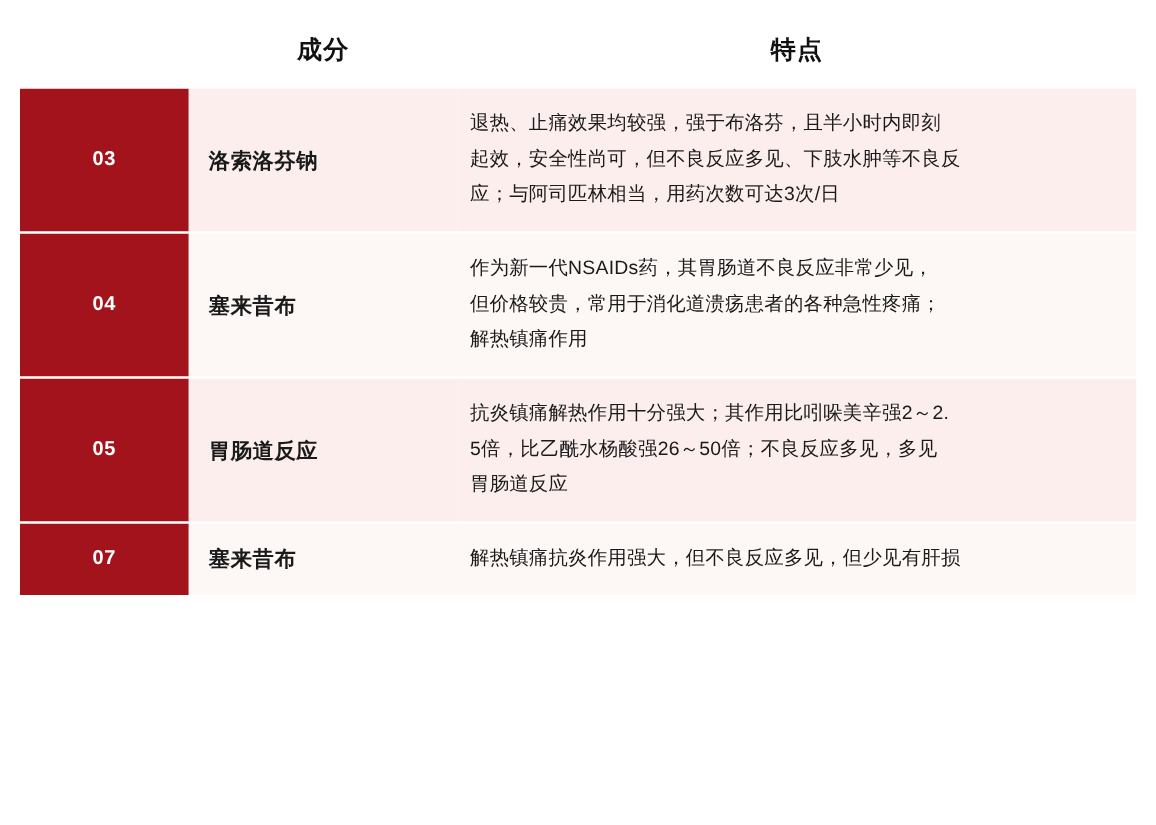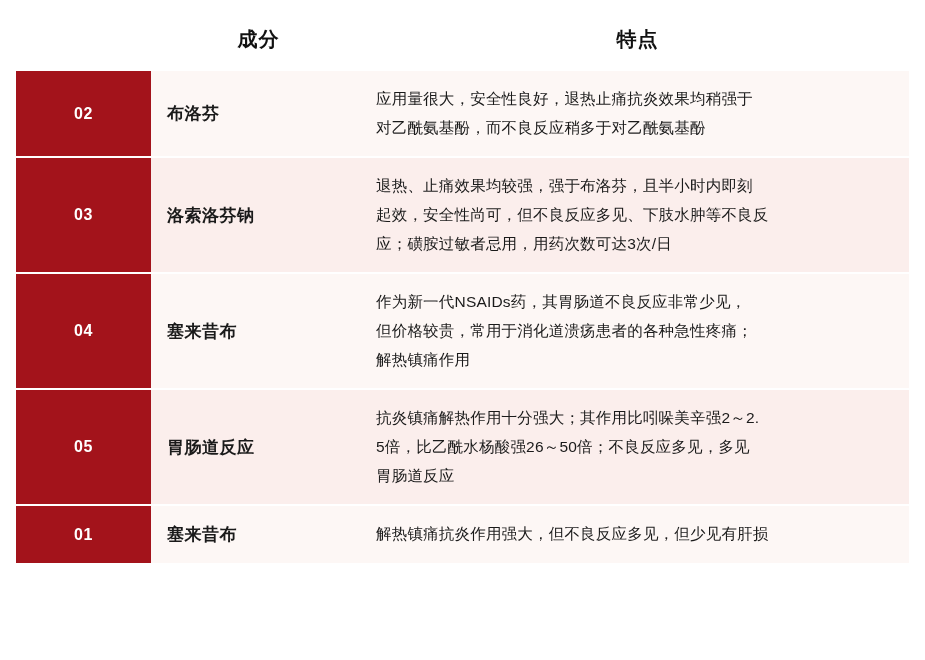--- a/index.html
+++ b/index.html
@@ -105,35 +105,27 @@
       <col class="c-feat">
     </colgroup>
     <thead>
       <tr>
         <th class="th-num"></th>
         <th>成分</th>
         <th>特点</th>
       </tr>
     </thead>
     <tbody>
-      <tr class="row-even">
-        <td class="num-cell">02</td>
-        <td class="name-cell">布洛芬</td>
-        <td class="feat-cell">
-          <span class="feat-line">应用量很大，安全性良好，退热止痛抗炎效果均稍强于</span>
-          <span class="feat-line">对乙酰氨基酚，而不良反应稍多于对乙酰氨基酚</span>
-        </td>
-      </tr>
       <tr class="row-odd">
         <td class="num-cell">03</td>
         <td class="name-cell">洛索洛芬钠</td>
         <td class="feat-cell">
           <span class="feat-line">退热、止痛效果均较强，强于布洛芬，且半小时内即刻</span>
           <span class="feat-line">起效，安全性尚可，但不良反应多见、下肢水肿等不良反</span>
-          <span class="feat-line">应；磺胺过敏者忌用，用药次数可达3次/日</span>
+          <span class="feat-line">应；与阿司匹林相当，用药次数可达3次/日</span>
         </td>
       </tr>
       <tr class="row-even">
         <td class="num-cell">04</td>
         <td class="name-cell">塞来昔布</td>
         <td class="feat-cell">
           <span class="feat-line">作为新一代NSAIDs药，其胃肠道不良反应非常少见，</span>
           <span class="feat-line">但价格较贵，常用于消化道溃疡患者的各种急性疼痛；</span>
           <span class="feat-line">解热镇痛作用</span>
         </td>
@@ -141,21 +133,21 @@
       <tr class="row-odd">
         <td class="num-cell">05</td>
         <td class="name-cell">胃肠道反应</td>
         <td class="feat-cell">
           <span class="feat-line">抗炎镇痛解热作用十分强大；其作用比吲哚美辛强2～2.</span>
           <span class="feat-line">5倍，比乙酰水杨酸强26～50倍；不良反应多见，多见</span>
           <span class="feat-line">胃肠道反应</span>
         </td>
       </tr>
       <tr class="row-even">
-        <td class="num-cell">01</td>
+        <td class="num-cell">07</td>
         <td class="name-cell">塞来昔布</td>
         <td class="feat-cell">
           <span class="feat-line">解热镇痛抗炎作用强大，但不良反应多见，但少见有肝损</span>
         </td>
       </tr>
     </tbody>
   </table>
 </div>
 
 </body></html>

